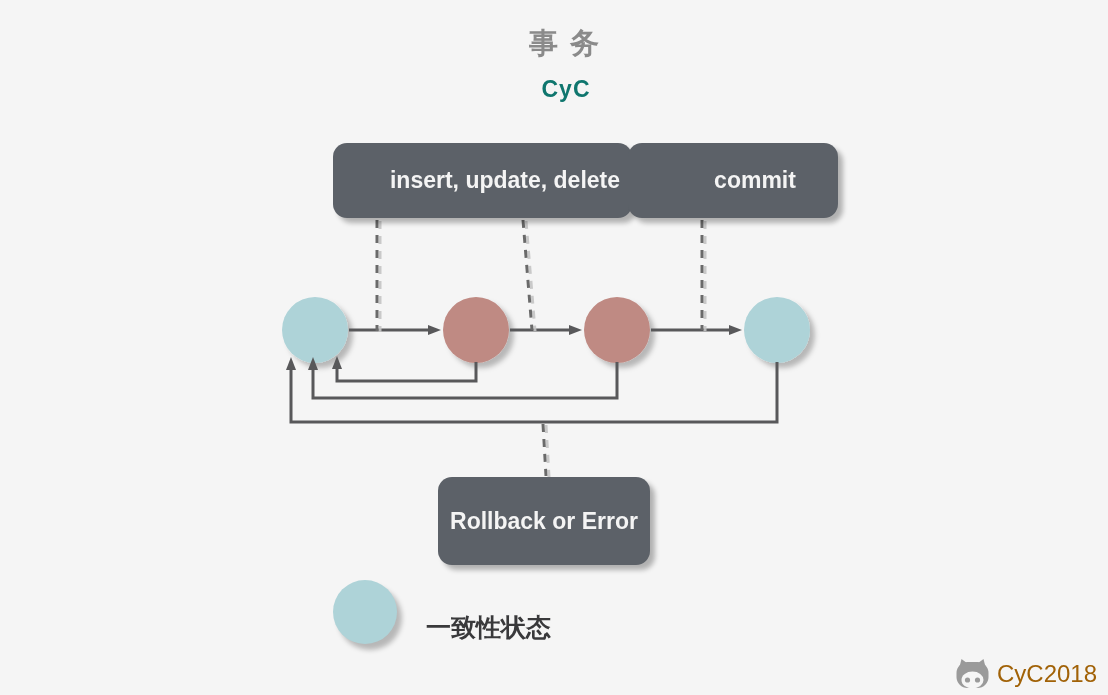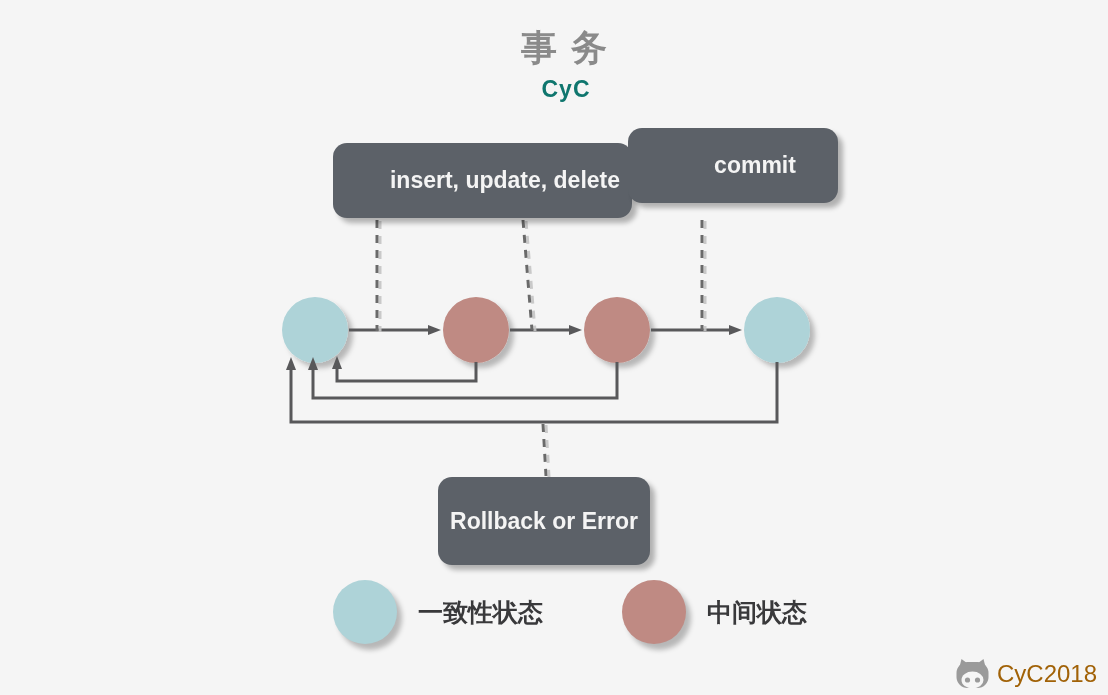--- a/index.html
+++ b/index.html
@@ -8,43 +8,43 @@
     background:#f5f5f5;
     font-family:"Liberation Sans", sans-serif;
     overflow:hidden;
     position:relative;
   }
   .stage{position:absolute;left:0;top:0;width:1108px;height:695px;}
   .abs{position:absolute;}
 
   .title{
     left:565px;top:24px;transform:translateX(-50%);
-    font-size:36px;font-weight:bold;color:#8a8a8a;
+    font-size:29px;font-weight:bold;color:#8a8a8a;
     white-space:nowrap;letter-spacing:2px;
   }
   .subtitle{
     left:566px;top:76px;transform:translateX(-50%);
     font-size:23px;font-weight:600;color:#0f766e;
     letter-spacing:1px;white-space:nowrap;
   }
 
   .action-box{
     background:#5c6168;
     border-radius:14px;
     box-shadow:5px 5px 5px rgba(0,0,0,0.28);
     display:flex;align-items:center;justify-content:center;
     color:#f4f4f4;font-weight:bold;font-size:23px;
     white-space:nowrap;
   }
   .box-dml{left:333px;top:143px;width:254px;height:75px;padding-left:45px;}
-  .box-commit{left:628px;top:128px;width:166px;height:75px;padding-left:44px;}
+  .box-commit{left:628px;top:143px;width:166px;height:75px;padding-left:44px;}
   .box-rollback{left:438px;top:477px;width:212px;height:88px;}
 
   .legend-item{
-    display:flex;align-items:center;gap:21px;height:64px;
+    display:flex;align-items:flex-end;gap:29px;height:64px;
   }
   .legend-consistent{left:333px;top:580px;}
   .legend-intermediate{left:622px;top:580px;}
   .legend-swatch{
     width:64px;height:64px;border-radius:50%;
     box-shadow:5px 6px 5px rgba(0,0,0,0.25);
     flex:0 0 auto;
   }
   .swatch-blue{background:#aed3d8;}
   .swatch-red{background:#bf8a83;}
@@ -116,24 +116,20 @@
     <span>commit</span>
   </div>
   <div class="abs action-box box-rollback">
     <span>Rollback or Error</span>
   </div>
 
   <div class="abs legend-item legend-consistent">
     <div class="legend-swatch swatch-blue"></div>
     <div class="legend-label">一致性状态</div>
   </div>
-  <div class="abs legend-item legend-intermediate">
-    <div class="legend-swatch swatch-red"></div>
-    <div class="legend-label">中间状态</div>
-  </div>
 
   <div class="abs watermark">
     <svg width="35" height="30" viewBox="0 0 34 30">
       <polygon points="3,12 6,0 14,6" fill="#9a9a9a"></polygon>
       <polygon points="31,12 28,0 20,6" fill="#9a9a9a"></polygon>
       <rect x="1" y="3" width="32" height="26" rx="11" fill="#9a9a9a"></rect>
       <ellipse cx="17" cy="21" rx="11" ry="8.5" fill="#f5f5f5"></ellipse>
       <circle cx="12" cy="21" r="2.6" fill="#9a9a9a"></circle>
       <circle cx="22" cy="21" r="2.6" fill="#9a9a9a"></circle>
     </svg>

